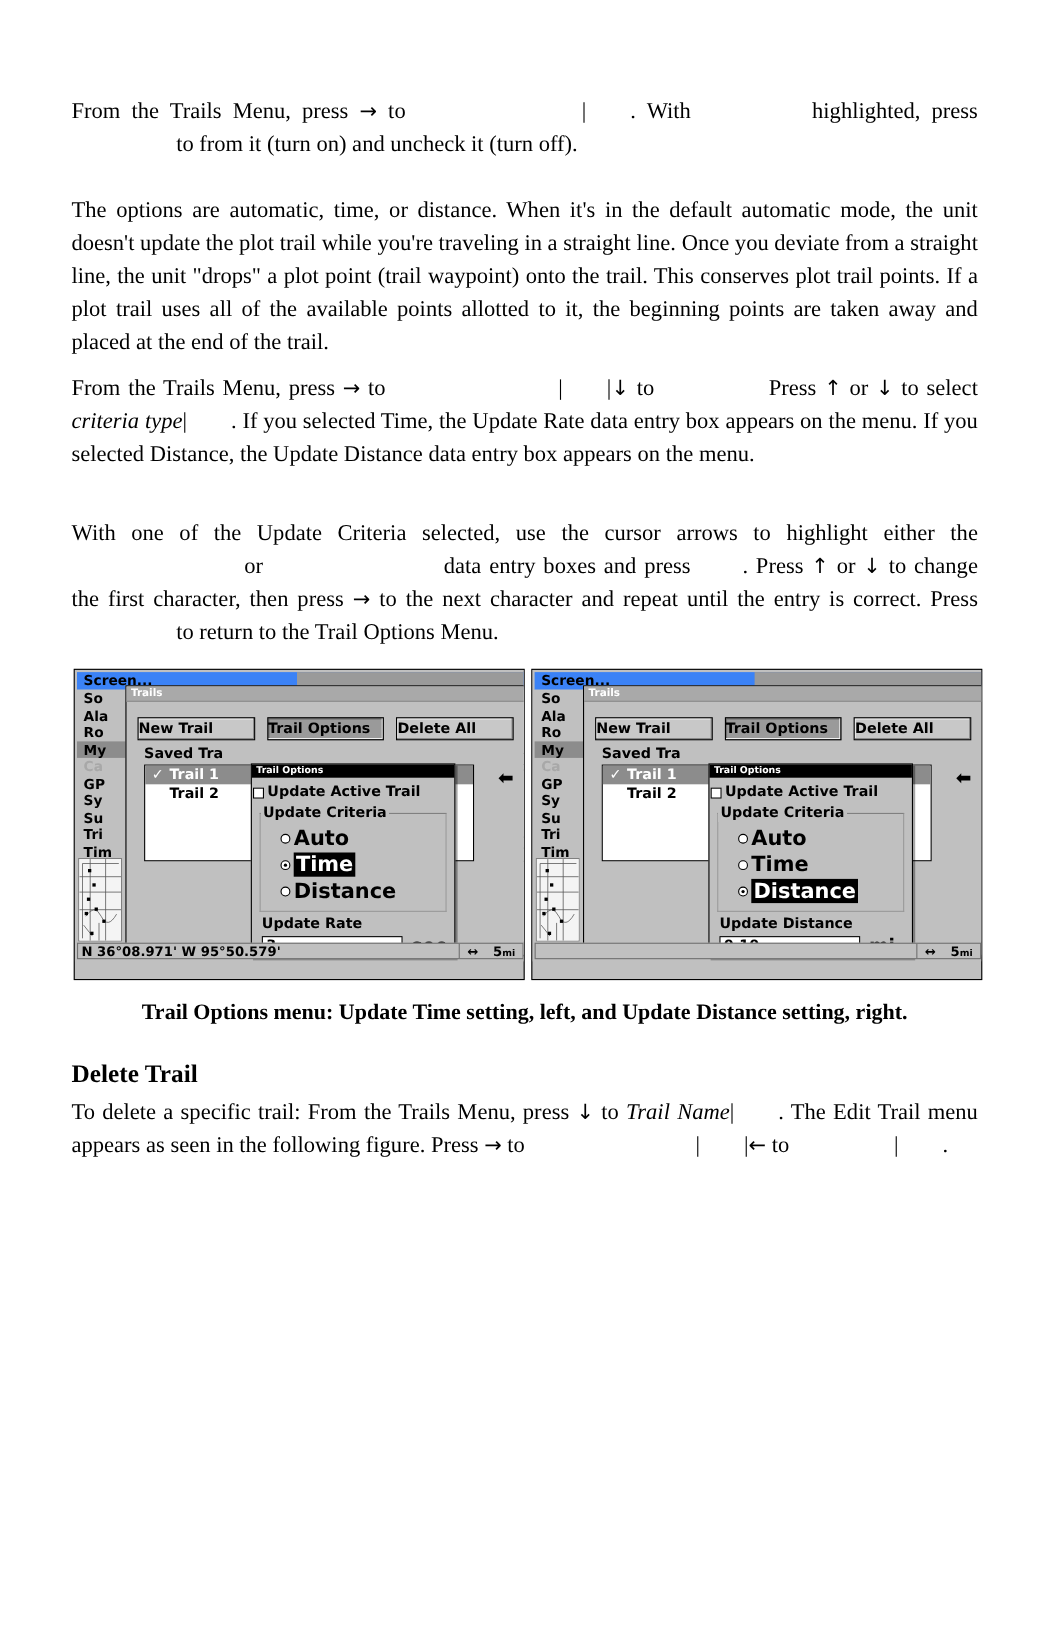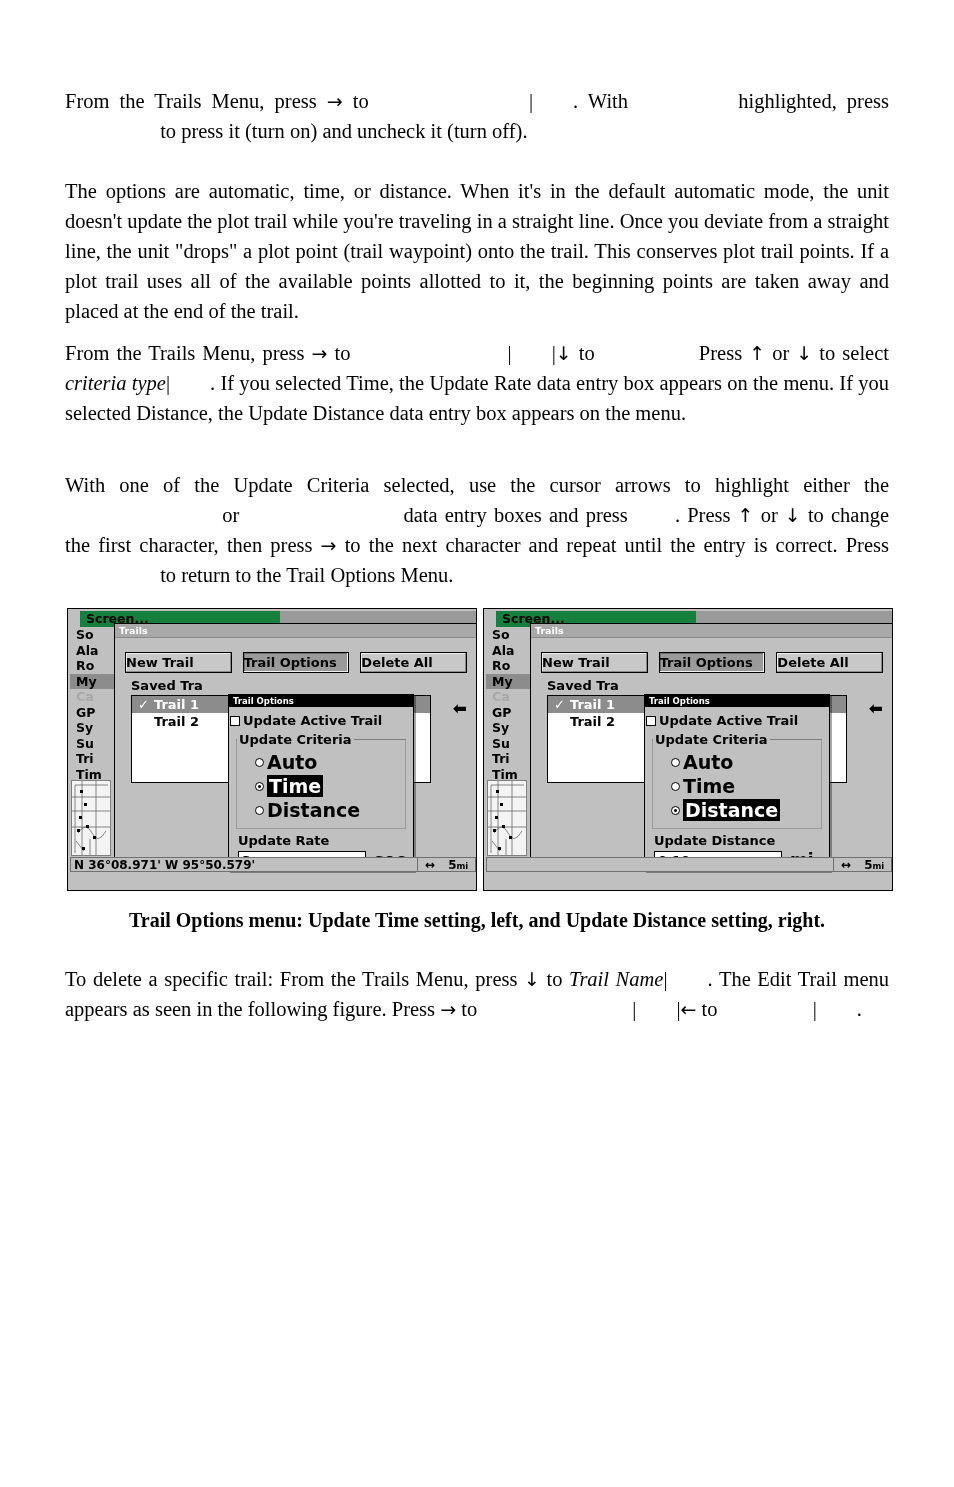--- a/index.html
+++ b/index.html
@@ -49,22 +49,22 @@
   }
   .fig.left  { left: 2px; }
   .fig.right { left: 418px; }
 
   
   .gps-menu {
     position:absolute; left:0; top:0; width:410px; height:265px;
     background:#c0c0c0;
   }
   .menu-top {
-    position:absolute; left:12px; top:2px; width:406px; height:16px;
-    background:#15803d;
+    position:absolute; left:2px; top:2px; width:406px; height:16px;
+    background:#3b82f6;
   }
   .menu-top .mtlabel {
     position:absolute; left:6px; top:0px; font-size:12.5px; font-weight:bold; color:#000;
     letter-spacing:0px;
   }
   .menu-top .mtdark {
     position:absolute; left:200px; top:0; width:206px; height:16px; background:#9a9a9a;
   }
   .menu-list {
     position:absolute; left:2px; top:18px; width:46px; bottom:0; background:#c0c0c0;
@@ -176,21 +176,21 @@
     font-family:"Liberation Serif","DejaVu Serif",serif;
   }
 </style>
 </head>
 <body>
 
 <div class="page">
 
   <div style="height:86px"></div>
 
-  <p class="body"><span>From the Trails Menu, press </span><span class="arrow">→</span><span> to </span><span class="gap-xl"></span><span>|</span><span class="gap-s"></span><span>. With </span><span class="gap-m"></span><span> highlighted, press </span><span class="gap-m"></span><span> to press it (turn on) and uncheck it (turn off).</span></p>
+  <p class="body"><span>From the Trails Menu, press </span><span class="arrow">→</span><span> to </span><span class="gap-xl"></span><span>|</span><span class="gap-s"></span><span>. With </span><span class="gap-m"></span><span> highlighted, press </span><span class="gap-m"></span><span> to from it (turn on) and uncheck it (turn off).</span></p>
   <div class="spacer-lg"></div>
   <p class="body"><span>The options are automatic, time, or distance. When it's in the default automatic mode, the unit doesn't update the plot trail while you're traveling in a straight line. Once you deviate from a straight line, the unit "drops" a plot point (trail waypoint) onto the trail. This conserves plot trail points. If a plot trail uses all of the available points allotted to it, the beginning points are taken away and placed at the end of the trail.</span></p>
   <div class="spacer-sm"></div>
   <p class="body"><span>From the Trails Menu, press </span><span class="arrow">→</span><span> to </span><span class="gap-xl"></span><span>|</span><span class="gap-s"></span><span>|</span><span class="arrow">↓</span><span> to </span><span class="gap-m"></span><span> Press </span><span class="arrow">↑</span><span> or </span><span class="arrow">↓</span><span> to select </span><span class="ital">criteria type</span><span>|</span><span class="gap-s"></span><span>. If you selected Time, the Update Rate data entry box appears on the menu. If you selected Distance, the Update Distance data entry box appears on the menu.</span></p>
   <div class="spacer-lg"></div>
   <div class="spacer-sm"></div>
   <p class="body"><span>With one of the Update Criteria selected, use the cursor arrows to highlight either the </span><span class="gap-xl"></span><span> or </span><span class="gap-xl"></span><span> data entry boxes and press </span><span class="gap-s"></span><span>. Press </span><span class="arrow">↑</span><span> or </span><span class="arrow">↓</span><span> to change the first character, then press </span><span class="arrow">→</span><span> to the next character and repeat until the entry is correct. Press </span><span class="gap-m"></span><span> to return to the Trail Options Menu.</span></p>
 
   <div class="figs">
 
@@ -443,16 +443,17 @@
         </div>
       </div>
     </div>
 
   </div>
 
   <p class="caption">Trail Options menu: Update Time setting, left, and Update Distance setting, right.</p>
 
   <div class="spacer-lg"></div>
 
+  <h2 class="section">Delete Trail</h2>
 
   <p class="body"><span>To delete a specific trail: From the Trails Menu, press </span><span class="arrow">↓</span><span> to </span><span class="ital">Trail Name</span><span>|</span><span class="gap-s"></span><span>. The Edit Trail menu appears as seen in the following figure. Press </span><span class="arrow">→</span><span> to </span><span class="gap-xl"></span><span>|</span><span class="gap-s"></span><span>|</span><span class="arrow">←</span><span> to </span><span class="gap-m"></span><span>|</span><span class="gap-s"></span><span>.</span></p>
 
 </div>
 
 </body></html>

